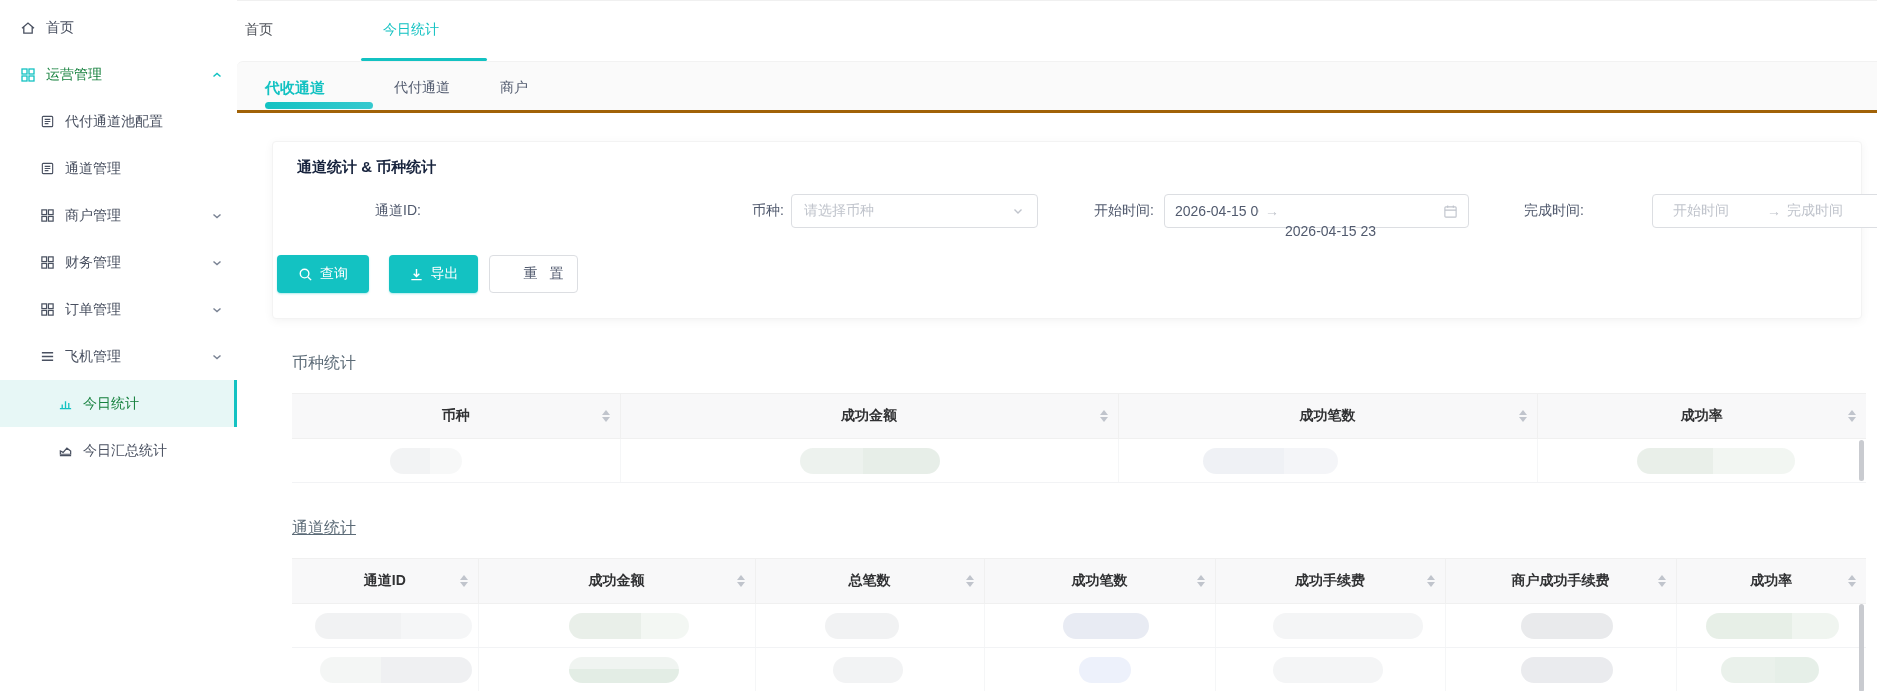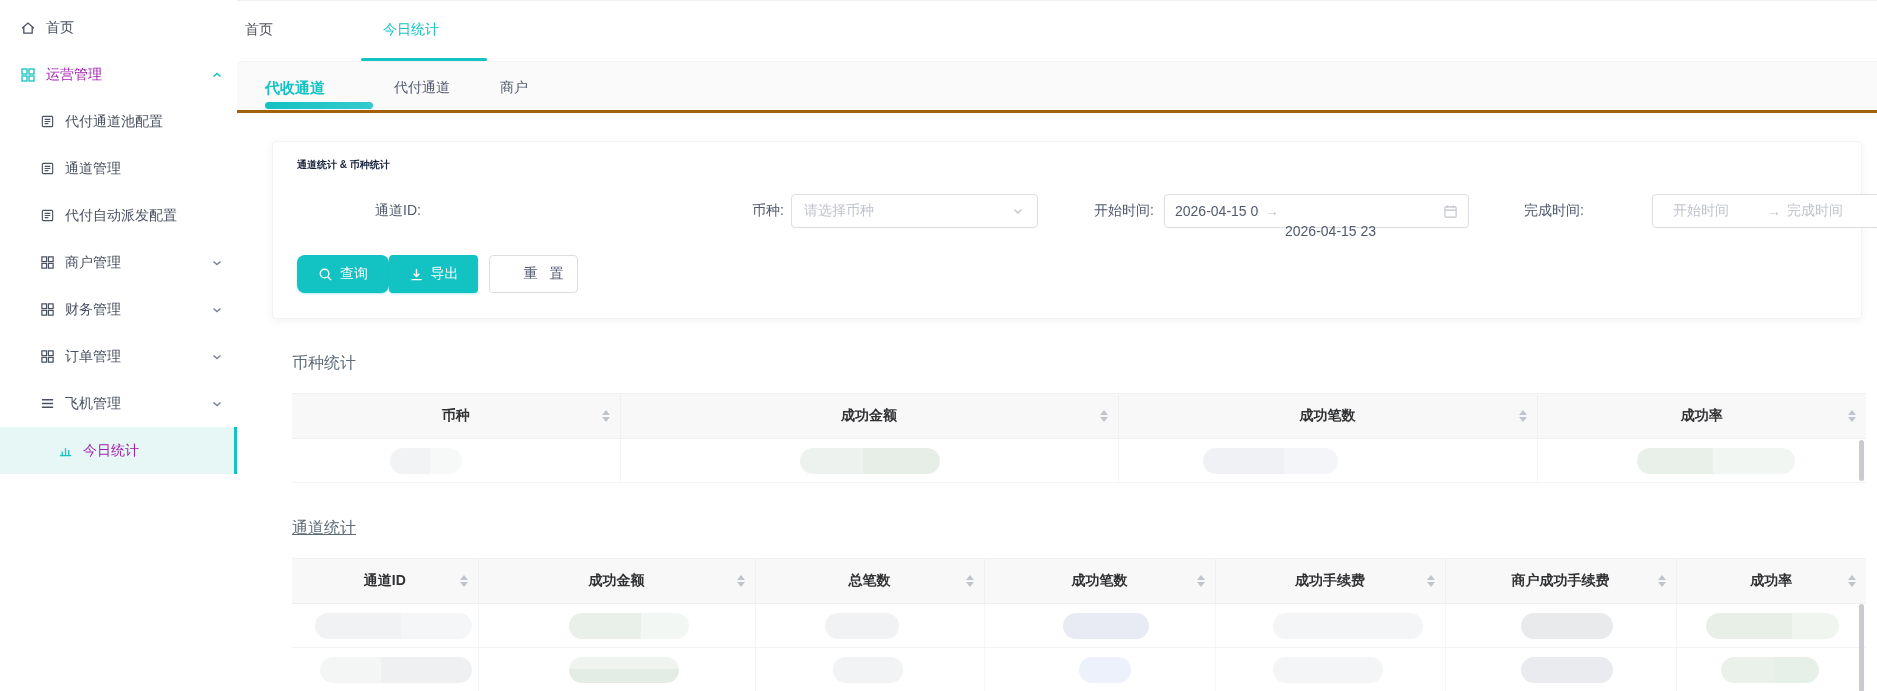--- a/index.html
+++ b/index.html
@@ -8,21 +8,21 @@
   .app { position:relative; width:1877px; height:691px; overflow:hidden; background:#fff; }
 
   
   .sidebar { position:absolute; left:0; top:0; width:237px; height:691px; background:#fff; z-index:5; }
   .nav { position:absolute; top:4px; left:0; width:100%; }
   .nav-item { position:relative; height:47px; display:flex; align-items:center; cursor:pointer; color:#495060; }
   .nav-item .lbl { margin-left:10px; white-space:nowrap; }
   .nav-item.lv1 { padding-left:20px; }
   .nav-item.lv2 { padding-left:40px; }
   .nav-item.lv3 { padding-left:58px; }
-  .nav-item.teal { color:#a21caf; }
+  .nav-item.teal { color:#15803d; }
   .nav-item.active-row { background:#e7f7f6; }
   .nav-item.active-row::after { content:""; position:absolute; right:0; top:0; width:3px; height:100%; background:#13c2c2; }
   .nav-item .chev { position:absolute; right:14px; top:50%; transform:translateY(-50%); display:flex; }
   .icon { display:inline-flex; flex:none; }
 
   
   .content { position:absolute; left:237px; top:0; width:1640px; height:691px; border-top:1px solid #f0f0f0; background:#fff; }
 
   
   .header-tabs { position:absolute; left:0; top:0; width:100%; height:60px; background:#fff; }
@@ -34,21 +34,21 @@
   
   .subtabs { position:absolute; left:0; top:60px; width:100%; height:52px; background:#fafafa; border-top:1px solid #f2f2f2; border-bottom:3px solid #a16207; border-top-left-radius:6px;text-align:right; }
   .stab { position:absolute; top:17px; cursor:pointer; color:#515a6e; }
   .stab.s0 { left:28px; color:#13c2c2; font-weight:bold; font-size:15px; }
   .stab.s1 { left:157px; }
   .stab.s2 { left:263px; }
   .stab-bar { position:absolute; left:28px; bottom:1px; width:108px; height:7px; border-radius:4px; background:linear-gradient(90deg,#13c2c2,#35c9cf); }
 
   
   .card { position:absolute; left:35px; top:140px; width:1590px; height:178px; background:#fff; border:1px solid #f3f3f3; border-radius:4px; box-shadow:0 2px 10px rgba(0,0,0,.05); }
-  .card-title { position:absolute; left:24px; top:16px; font-size:10px; font-weight:bold; color:#17233d; }
+  .card-title { position:absolute; left:24px; top:16px; font-size:15px; font-weight:bold; color:#17233d; }
   .f-label { position:absolute; top:60px; color:#515a6e; white-space:nowrap; }
   .f-label.l1 { left:56px; width:92px; text-align:right; }
   .f-label.l2 { left:441px; width:70px; text-align:right; }
   .f-label.l3 { left:775px; width:106px; text-align:right; }
   .f-label.l4 { left:1201px; width:110px; text-align:right; }
   .f-box { position:absolute; top:52px; height:34px; background:#fff; border:1px solid #dcdee2; border-radius:4px; display:flex; align-items:center; }
   .f-input { left:117px; width:265px; }
   .f-input input { border:none; outline:none; width:100%; height:100%; padding:0 12px; font:inherit; color:#515a6e; background:transparent; border-radius:4px; }
   .f-input input::placeholder { color:#c0c4cc; }
   .f-select { left:518px; width:247px; padding:0 12px; justify-content:space-between; cursor:pointer; }
@@ -59,21 +59,21 @@
   .rng-arrow { color:#c0c4cc; padding:0 6px; flex:none; }
   .f-range1 .v1 { width:84px; flex:none; }
   .f-range1 .v2 { width:96px; flex:none;margin-top:40px; }
   .f-range2 .p1 { width:88px; flex:none; }
   .f-range2 .p2 { width:88px; flex:none; }
   .cal { margin-left:auto; flex:none; display:inline-flex; }
 
   .btn { position:absolute; top:113px; height:38px; border-radius:4px; display:flex; align-items:center; justify-content:center; cursor:pointer; font-size:14px; }
   .btn .bic { margin-right:7px; display:inline-flex; }
   .btn-primary { background:#13c2c2; color:#fff; box-shadow:0 1px 2px rgba(19,194,194,.35); }
-  .btn-search { left:24px; width:92px;border-radius:8px; }
+  .btn-search { left:4px; width:92px; }
   .btn-export { left:116px; width:89px; }
   .btn-reset { left:216px; width:89px; background:#fff; border:1px solid #dcdee2; color:#515a6e; letter-spacing:4px;padding-left:24px; }
 
   
   .sec-title { position:absolute; left:55px; font-size:16px; color:#5c6b77; }
   .st1 { top:352px; }
   .st2 { top:517px;text-decoration:underline; }
   .twrap { position:absolute; left:55px; width:1574px; }
   .tw1 { top:392px; height:90px; }
   .tw2 { top:557px; height:134px; overflow:hidden; }
@@ -138,29 +138,20 @@
       <div class="nav-item lv2">
         <span class="icon">
           <svg width="15" height="15" viewBox="0 0 16 16" fill="none" stroke="#495060" stroke-width="1.2">
               <rect x="2.5" y="2.5" width="11" height="11" rx="1"></rect>
               <path d="M5 5.7 H11 M5 8 H11 M5 10.3 H9"></path>
             </svg>
         </span>
         <span class="lbl">通道管理</span>
       </div>
 
-      <div class="nav-item lv2">
-        <span class="icon">
-          <svg width="15" height="15" viewBox="0 0 16 16" fill="none" stroke="#495060" stroke-width="1.2">
-              <rect x="2.5" y="2.5" width="11" height="11" rx="1"></rect>
-              <path d="M5 5.7 H11 M5 8 H11 M5 10.3 H9"></path>
-            </svg>
-        </span>
-        <span class="lbl">代付自动派发配置</span>
-      </div>
 
       <div class="nav-item lv2">
         <span class="icon">
           <svg width="15" height="15" viewBox="0 0 16 16" fill="none" stroke="#495060" stroke-width="1.3">
               <rect x="2" y="2" width="5" height="5"></rect>
               <rect x="9" y="2" width="5" height="5"></rect>
               <rect x="2" y="9" width="5" height="5"></rect>
               <rect x="9" y="9" width="5" height="5"></rect>
             </svg>
         </span>
@@ -223,20 +214,28 @@
 
       <div class="nav-item lv3 teal active-row">
         <span class="icon">
           <svg width="15" height="15" viewBox="0 0 16 16" fill="none" stroke="#13c2c2" stroke-width="1.4">
               <path d="M2 13.5 H14 M4.5 13 V9 M8 13 V5.5 M11.5 13 V7.5"></path>
             </svg>
         </span>
         <span class="lbl">今日统计</span>
       </div>
 
+      <div class="nav-item lv3">
+        <span class="icon">
+          <svg width="15" height="15" viewBox="0 0 16 16" fill="none" stroke="#495060" stroke-width="1.3">
+              <path d="M2 13.5 H14 M2.5 12 V8.5 L5.5 10 L9.5 5.5 L13.5 8.5 V12 Z"></path>
+            </svg>
+        </span>
+        <span class="lbl">今日汇总统计</span>
+      </div>
 
     </div>
   </div>
 
   <div class="content">
 
     <div class="header-tabs">
       <span class="htab t0">首页</span>
       <span class="htab t1">今日统计</span>
       <div class="htab-underline"></div>

